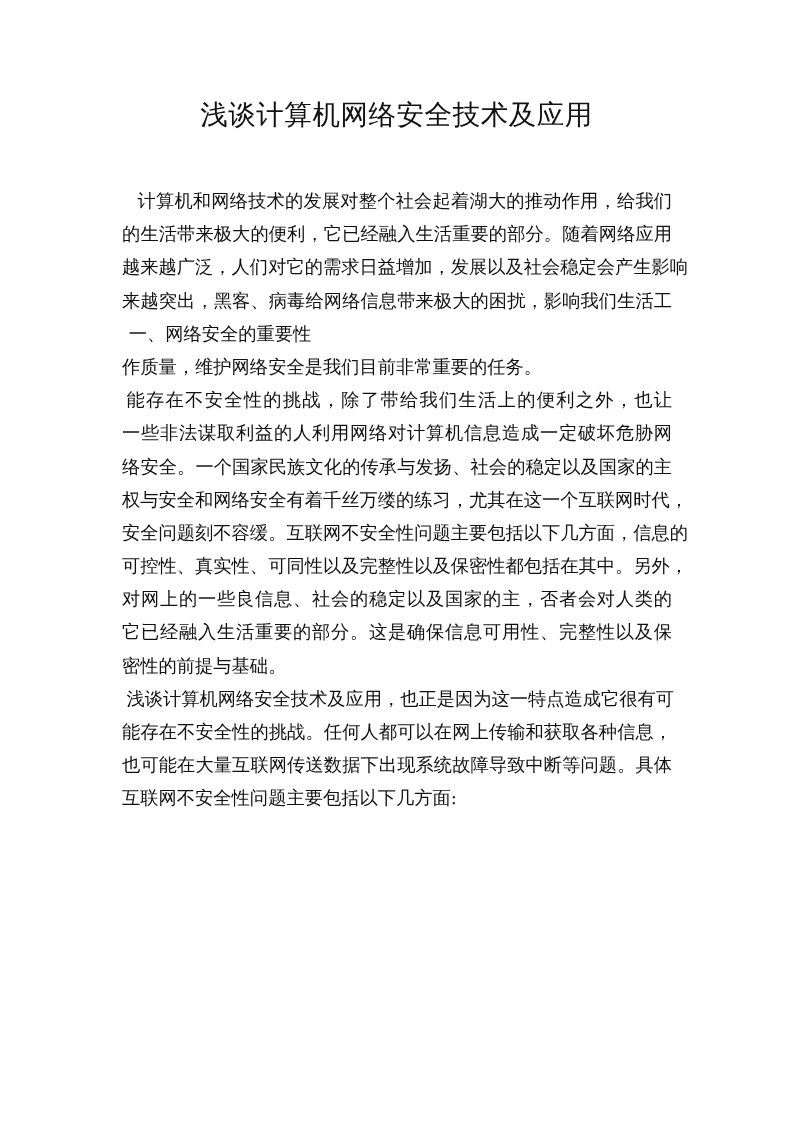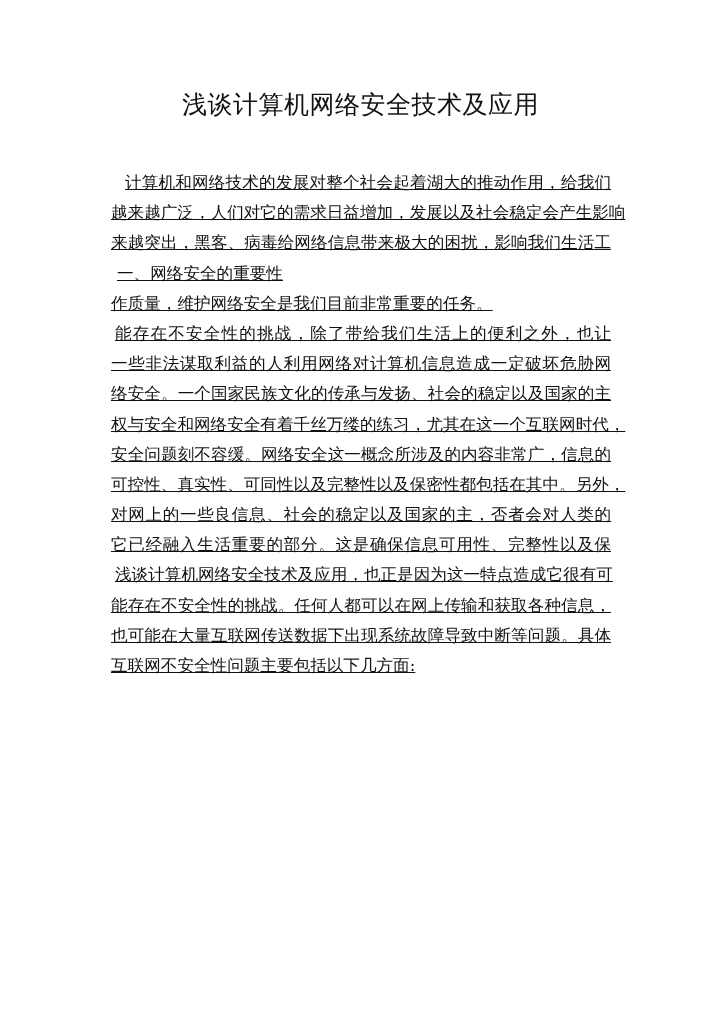--- a/index.html
+++ b/index.html
@@ -7,45 +7,47 @@
   .page {
     position: absolute; left: 0; top: 0; width: 721px; height: 1020px; background: #fff;
     font-family: "DejaVu Serif", "Liberation Serif", serif; color: #111;
   }
   .title {
     position: absolute; left: 0; right: 0; top: 88px; text-align: center;
     font-size: 25px; line-height: 34px; letter-spacing: 0.5px; color: #111;
   }
   .body {
     position: absolute; left: 111px; width: 500px; top: 168px;
-    font-size: 16.6px; line-height: 30.2px; text-decoration: underline;
+    font-size: 16.6px; line-height: 30.2px;
   }
   .line { display: block; white-space: nowrap; height: 30.2px; text-align: justify; text-align-last: justify; }
   .line.last { text-align-last: left; }
   .line.indent-1 { padding-left: 14px; }
   .line.indent-h { padding-left: 6px; }
   .line.indent-p { padding-left: 4px; }
 </style>
 </head>
 <body>
 
 <div class="page">
   <div class="title">浅谈计算机网络安全技术及应用</div>
   <div class="body" id="body">
       <span class="line indent-1">计算机和网络技术的发展对整个社会起着湖大的推动作用，给我们</span>
+      <span class="line ">的生活带来极大的便利，它已经融入生活重要的部分。随着网络应用</span>
       <span class="line ">越来越广泛，人们对它的需求日益增加，发展以及社会稳定会产生影响</span>
       <span class="line ">来越突出，黑客、病毒给网络信息带来极大的困扰，影响我们生活工</span>
       <span class="line indent-h last">一、网络安全的重要性</span>
       <span class="line last">作质量，维护网络安全是我们目前非常重要的任务。</span>
       <span class="line indent-p">能存在不安全性的挑战，除了带给我们生活上的便利之外，也让</span>
       <span class="line ">一些非法谋取利益的人利用网络对计算机信息造成一定破坏危胁网</span>
       <span class="line ">络安全。一个国家民族文化的传承与发扬、社会的稳定以及国家的主</span>
       <span class="line ">权与安全和网络安全有着千丝万缕的练习，尤其在这一个互联网时代，</span>
-      <span class="line ">安全问题刻不容缓。网络安全这一概念所涉及的内容非常广，信息的</span>
+      <span class="line ">安全问题刻不容缓。互联网不安全性问题主要包括以下几方面，信息的</span>
       <span class="line ">可控性、真实性、可同性以及完整性以及保密性都包括在其中。另外，</span>
       <span class="line ">对网上的一些良信息、社会的稳定以及国家的主，否者会对人类的</span>
       <span class="line ">它已经融入生活重要的部分。这是确保信息可用性、完整性以及保</span>
+      <span class="line last">密性的前提与基础。</span>
       <span class="line indent-p">浅谈计算机网络安全技术及应用，也正是因为这一特点造成它很有可</span>
       <span class="line ">能存在不安全性的挑战。任何人都可以在网上传输和获取各种信息，</span>
       <span class="line ">也可能在大量互联网传送数据下出现系统故障导致中断等问题。具体</span>
       <span class="line last">互联网不安全性问题主要包括以下几方面:</span>
     </div>
 </div>
 
 </body></html>

